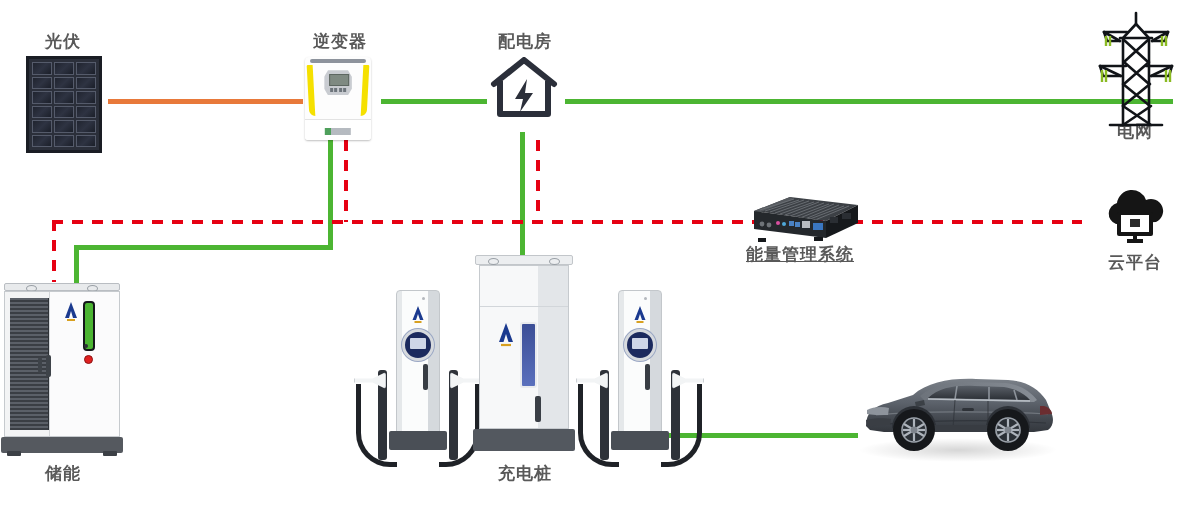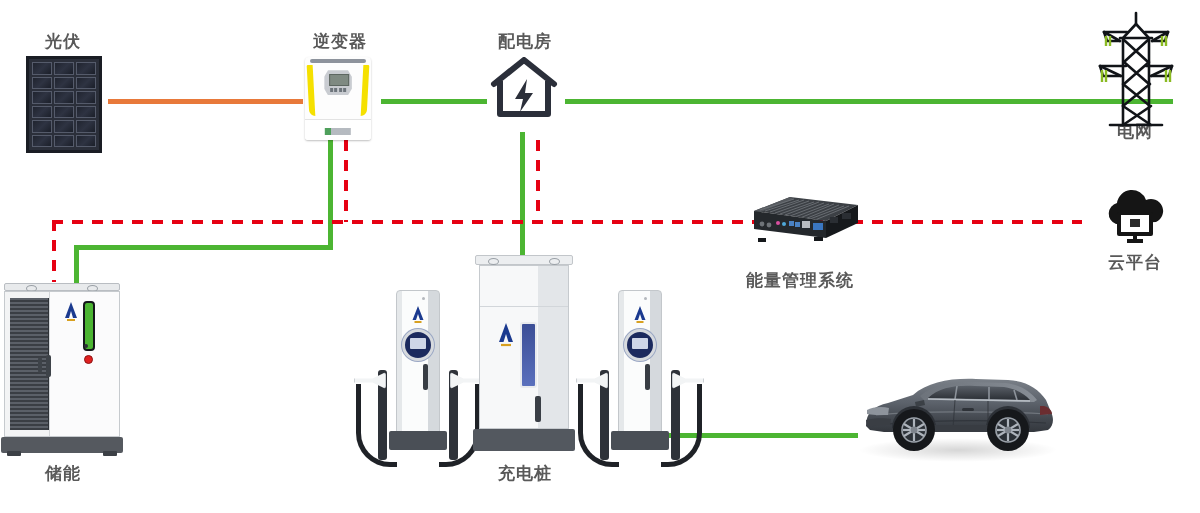--- a/index.html
+++ b/index.html
@@ -388,21 +388,21 @@
       </g>
       <g stroke="#8aba22" stroke-width="2.4">
         <path d="M16 26 L16 36 M20 26 L20 36"></path>
         <path d="M76 26 L76 36 M72 26 L72 36"></path>
         <path d="M12 60 L12 72 M16 60 L16 72"></path>
         <path d="M80 60 L80 72 M76 60 L76 72"></path>
       </g>
     </svg>
   </div>
 
-  <div class="node-label" style="left:800px; top:269px;">能量管理系统</div>
+  <div class="node-label" style="left:800px; top:243px;text-decoration:underline;">能量管理系统</div>
   <div class="ems" style="left:738px; top:193px; width:124px; height:55px;">
     <svg viewBox="0 0 124 55" width="124" height="55">
 
       <polygon points="16,18 52,4 120,12 88,28" fill="#3c4045"></polygon>
       <polygon points="16,18 52,4 56,6 20,20" fill="#55595e"></polygon>
       <g stroke="#6d7277" stroke-width="0.9">
         <line x1="22" y1="17" x2="56" y2="6"></line>
           <line x1="27" y1="18" x2="61" y2="7"></line>
         <line x1="32" y1="19" x2="66" y2="7"></line>
           <line x1="37" y1="20" x2="71" y2="8"></line>

